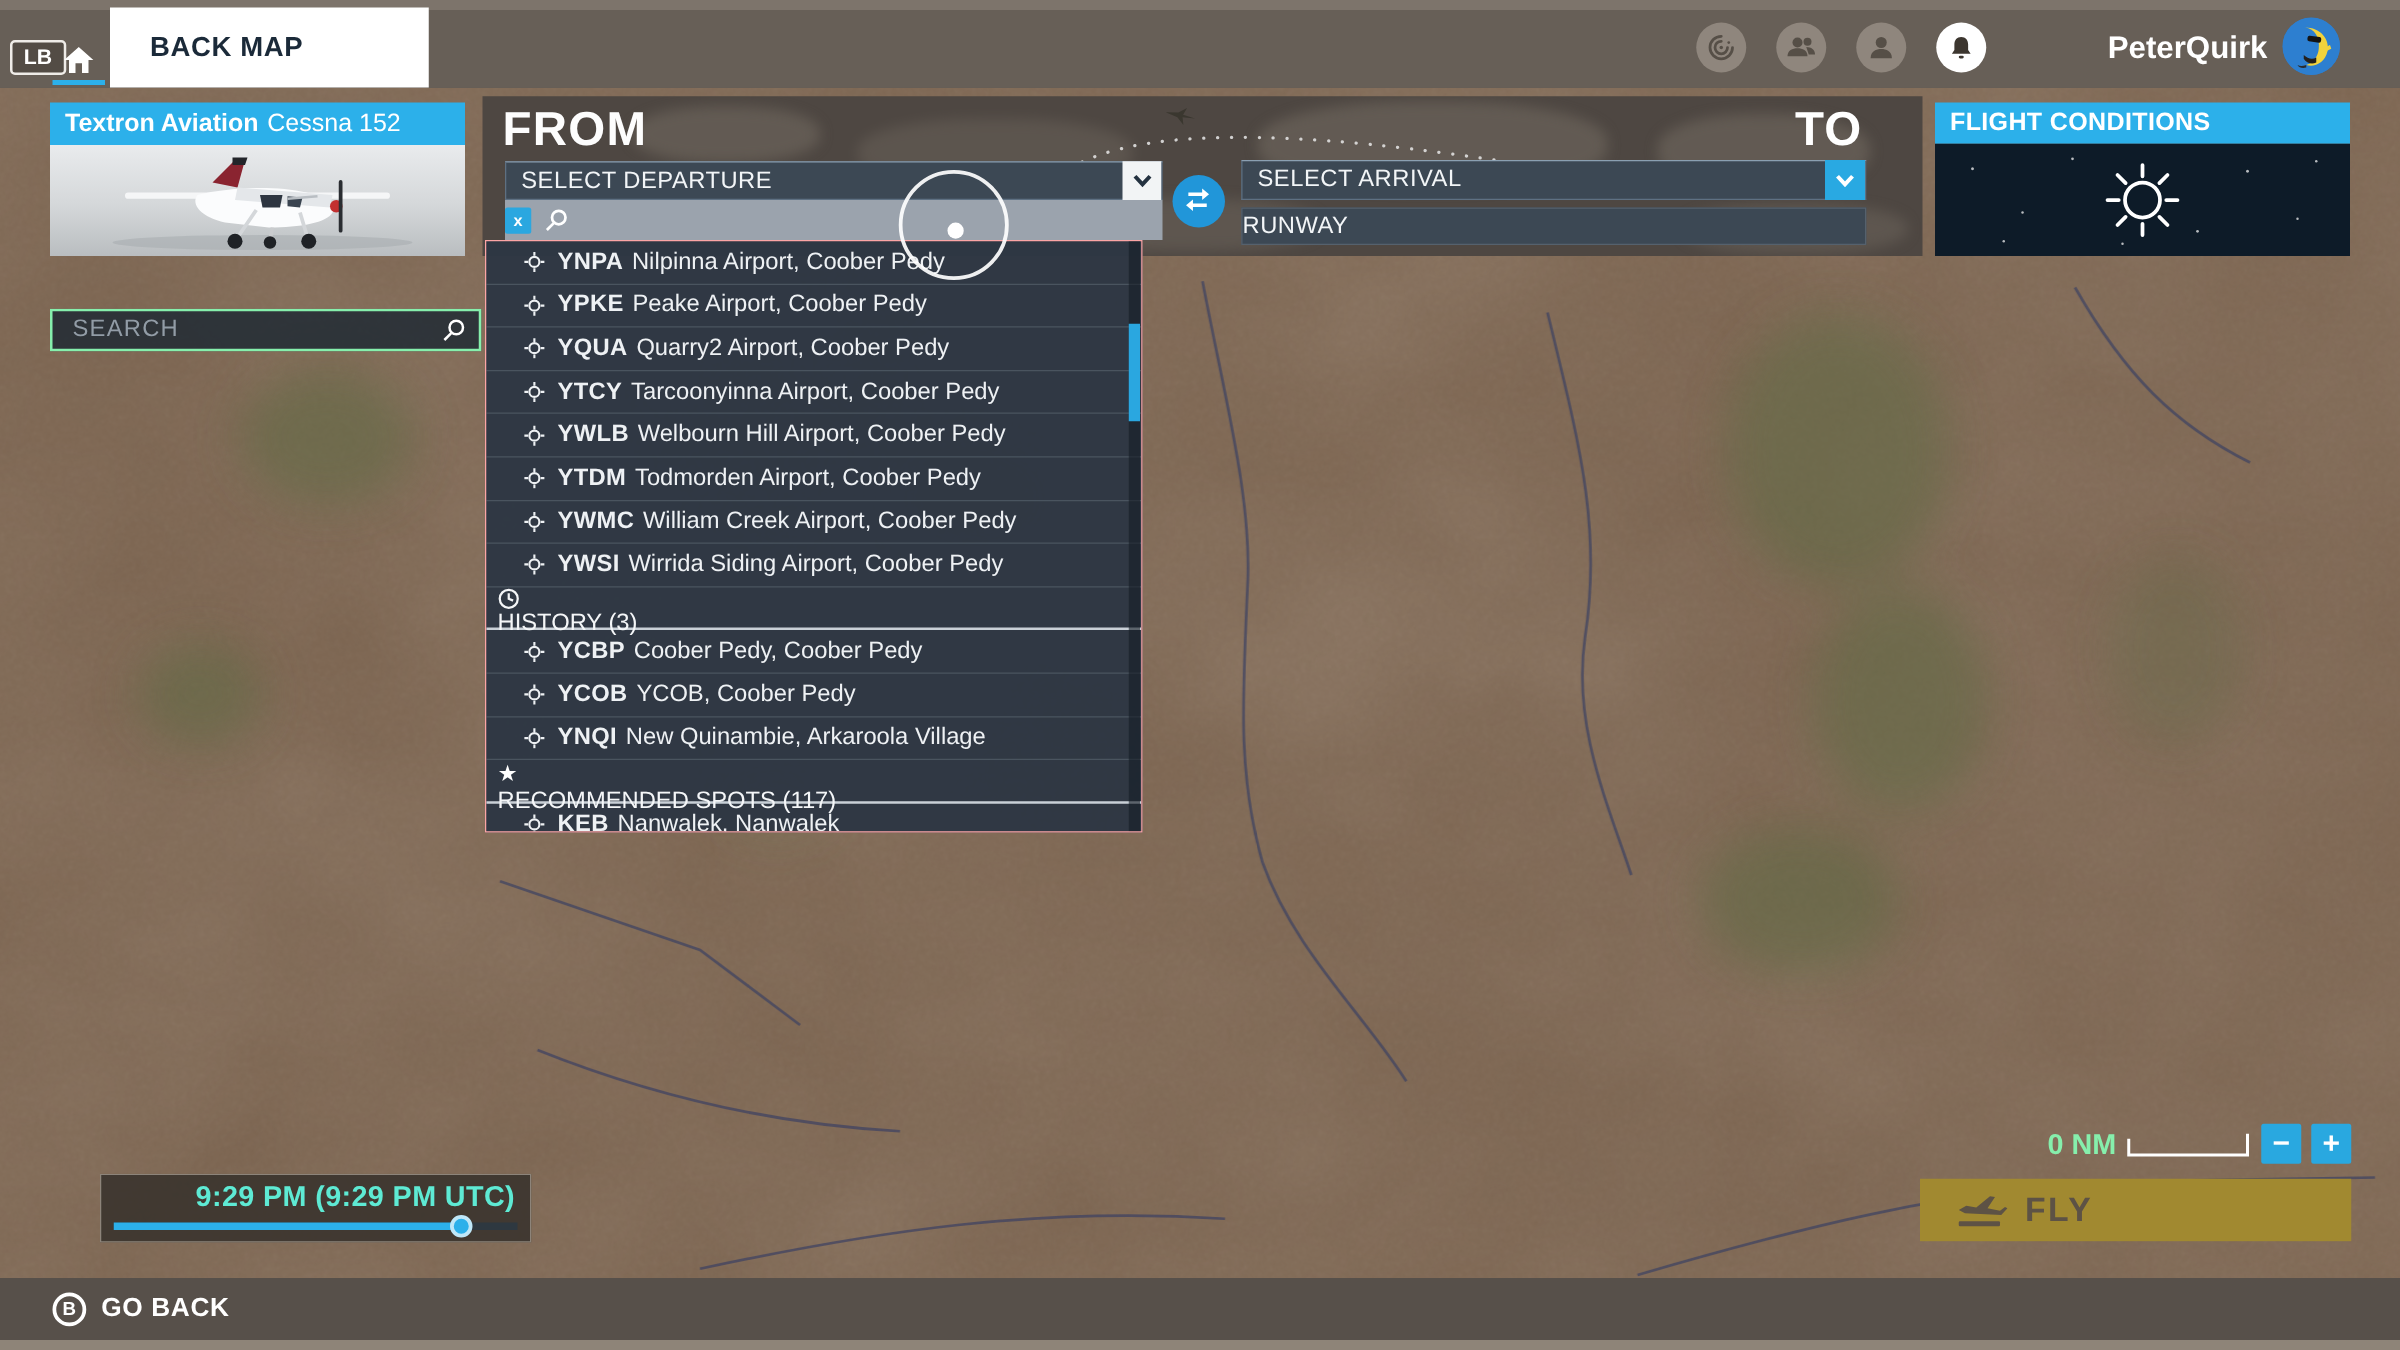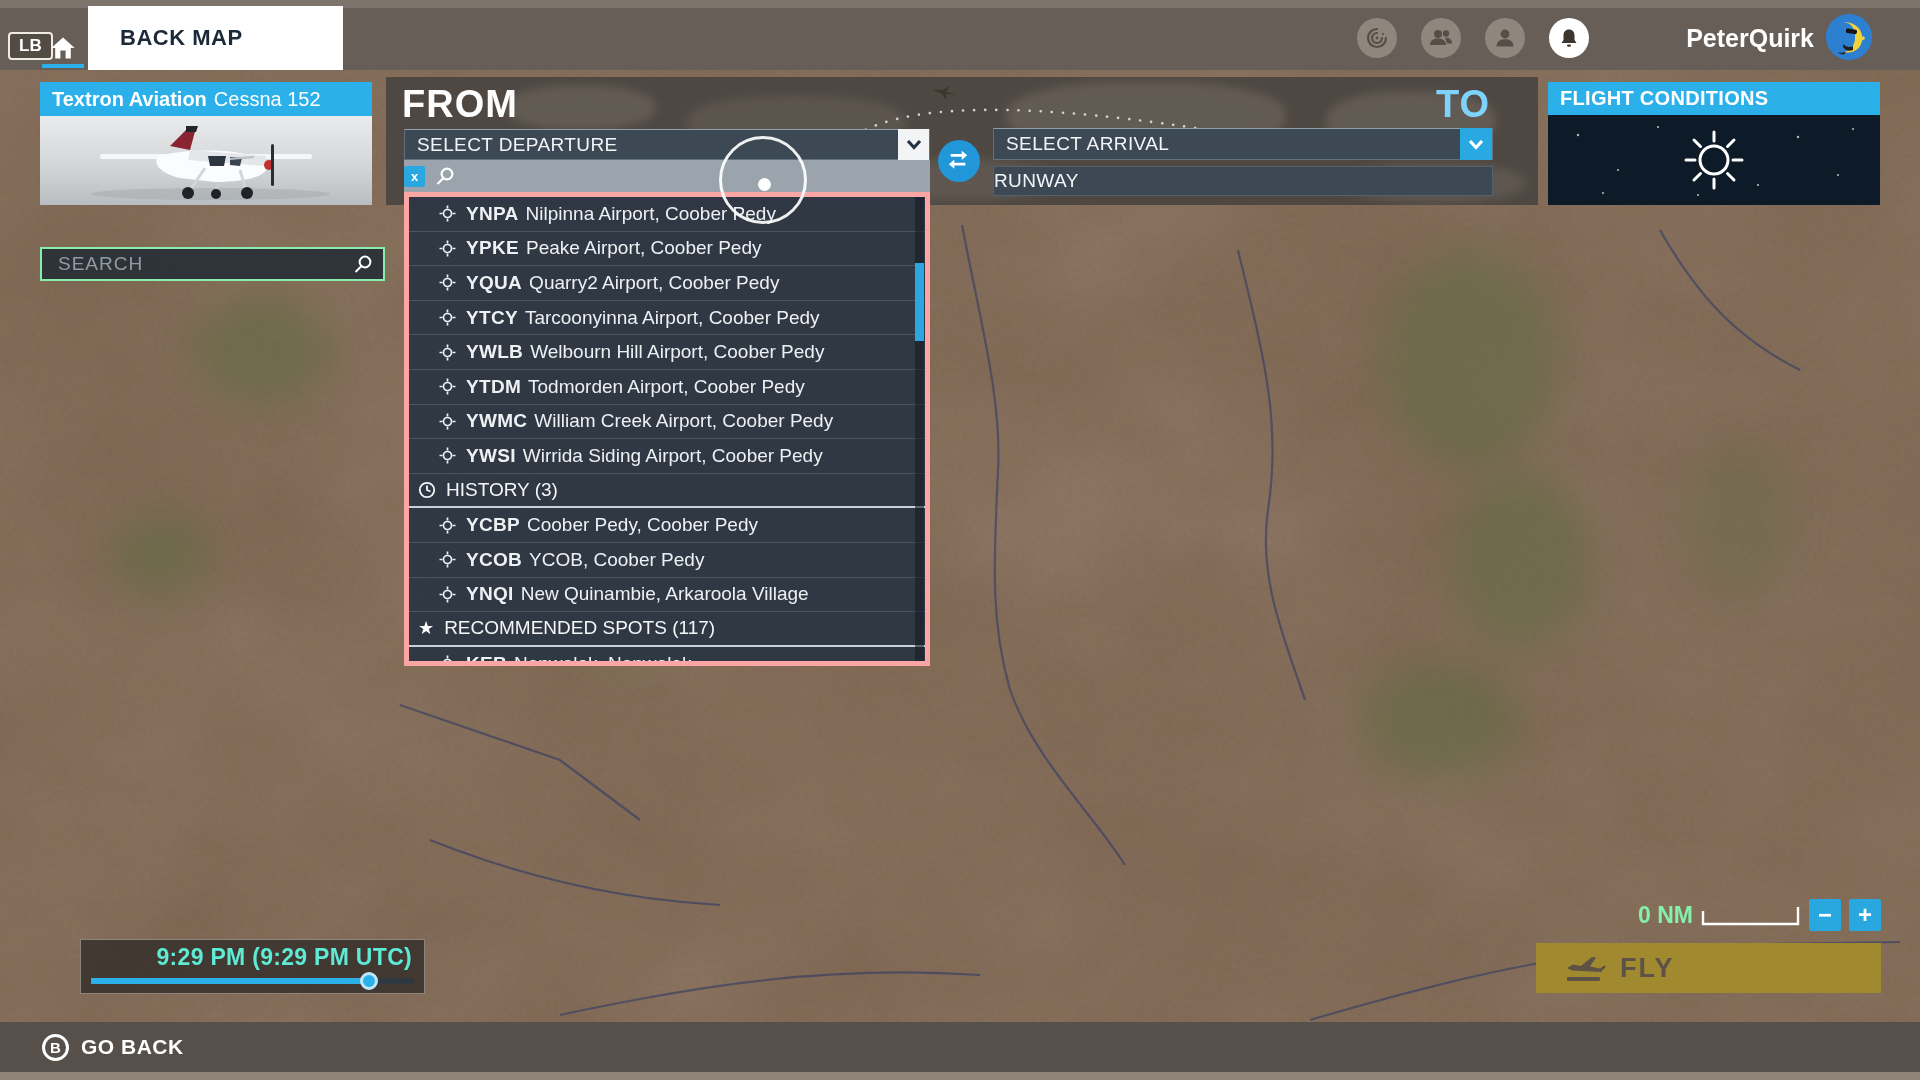--- a/index.html
+++ b/index.html
@@ -30,21 +30,21 @@
   #aircraft-card { position:absolute; left:40px; top:82px; width:332px; height:123px; z-index:20; }
   #aircraft-header { height:34px; background:#2cb0ea; display:flex; align-items:center; padding-left:12px;
                      color:#ffffff; font-size:20px; white-space:nowrap; }
   #aircraft-header .brand { font-weight:bold; margin-right:7px; }
   #aircraft-img { height:89px; background:linear-gradient(#e9ebed 0%, #d4d7d9 55%, #b9bdc0 100%); position:relative; overflow:hidden; }
 
   
   #route-strip { position:absolute; left:386px; top:77px; width:1152px; height:128px; background:#4e4742; overflow:hidden; z-index:10; }
   .continent { position:absolute; background:#6e665d; border-radius:45%; filter:blur(5px); opacity:.65; }
   #from-label { position:absolute; left:16px; top:6px; color:#fdfdfd; font-size:38px; font-weight:bold; letter-spacing:1px; }
-  #to-label { position:absolute; right:48px; top:6px; color:#7dd3fc; font-size:38px; font-weight:bold; letter-spacing:1px; }
+  #to-label { position:absolute; right:48px; top:6px; color:#ffffff; font-size:38px; font-weight:bold; letter-spacing:1px; }
 
   #select-departure { position:absolute; left:404px; top:129px; width:526px; height:31px; background:#3c4854;
                       border:1px solid #5e7082; border-top-color:#8ba0b2; display:flex; align-items:center; padding-left:12px; z-index:12; }
   #select-departure .lbl, #select-arrival .lbl, #runway-field .lbl { color:#f2f5f7; font-size:19px; letter-spacing:.4px; }
   #departure-dd-btn { position:absolute; right:0; top:-1px; width:31px; height:31px; background:#f2f4f5; display:flex; align-items:center; justify-content:center; }
 
   #departure-input-row { position:absolute; left:404px; top:160px; width:526px; height:32px; background:#9ba3ad;
                          display:flex; align-items:center; z-index:12; }
   #departure-input { flex:1; height:100%; background:transparent; border:none; outline:none; color:#ffffff;
                      font-size:19px; padding-left:12px; font-family:"Liberation Sans", sans-serif; }
@@ -55,28 +55,28 @@
   #swap-btn { position:absolute; left:938px; top:140px; width:42px; height:42px; border-radius:50%; background:#2196d9;
               display:flex; align-items:center; justify-content:center; z-index:12; }
 
   #select-arrival { position:absolute; left:993px; top:128px; width:500px; height:32px; background:#3c4854;
                     border:1px solid #5e7082; border-top-color:#8ba0b2; display:flex; align-items:center; padding-left:12px; z-index:12; }
   #arrival-dd-btn { position:absolute; right:0; top:-1px; width:32px; height:32px; background:#29a9e2; display:flex; align-items:center; justify-content:center; }
   #runway-field { position:absolute; left:993px; top:166px; width:500px; height:30px; background:#3c4854;
                   border:1px solid #55616d; display:flex; align-items:center; z-index:12; }
 
   
-  #results-list { position:absolute; left:404px; top:192px; width:526px; height:474px; background:rgba(45,55,67,.97);
-                  border:5px solid #fca5a5; overflow:hidden; z-index:11; }
+  #results-list { position:absolute; left:388px; top:192px; width:526px; height:474px; background:rgba(45,55,67,.97);
+                  border:1px solid #fca5a5; overflow:hidden; z-index:11; }
   .lrow { display:flex; align-items:center; height:34.6px; padding-left:30px;
           border-bottom:1px solid rgba(165,180,195,.22); color:#eef1f4; font-size:19px; white-space:nowrap; }
   .lrow .wpt-icon { margin-right:10px; flex:none; }
   .lrow .code { font-weight:bold; margin-right:7px; letter-spacing:.3px; }
-  .lhead { display:flex; align-items:center; height:34.6px; padding-left:9px;
-           border-bottom:2px solid rgba(228,235,242,.85); color:#f4f6f8; font-size:19px; }
+  .lhead { display:flex; height:34.6px; padding-left:9px;
+           border-bottom:2px solid rgba(228,235,242,.85); color:#f4f6f8; font-size:19px;flex-direction:column; }
   .lhead .sec-icon { margin-right:10px; flex:none; display:flex; }
   .lhead .star { color:#ffffff; font-size:18px; margin-right:10px; }
   #results-scrollbar { position:absolute; right:1px; top:0; width:9px; height:472px; background:rgba(20,28,36,.6); }
   #results-thumb { position:absolute; left:0; top:66px; width:9px; height:78px; background:#2aa7e0; }
 
   
   #flight-conditions { position:absolute; left:1548px; top:82px; width:332px; height:123px; z-index:20; }
   #fc-header { height:33px; background:#2cb0ea; display:flex; align-items:center; padding-left:12px;
                color:#ffffff; font-size:20px; font-weight:bold; letter-spacing:.3px; }
   #fc-body { height:90px; background:#0d1b28; position:relative; overflow:hidden; }

